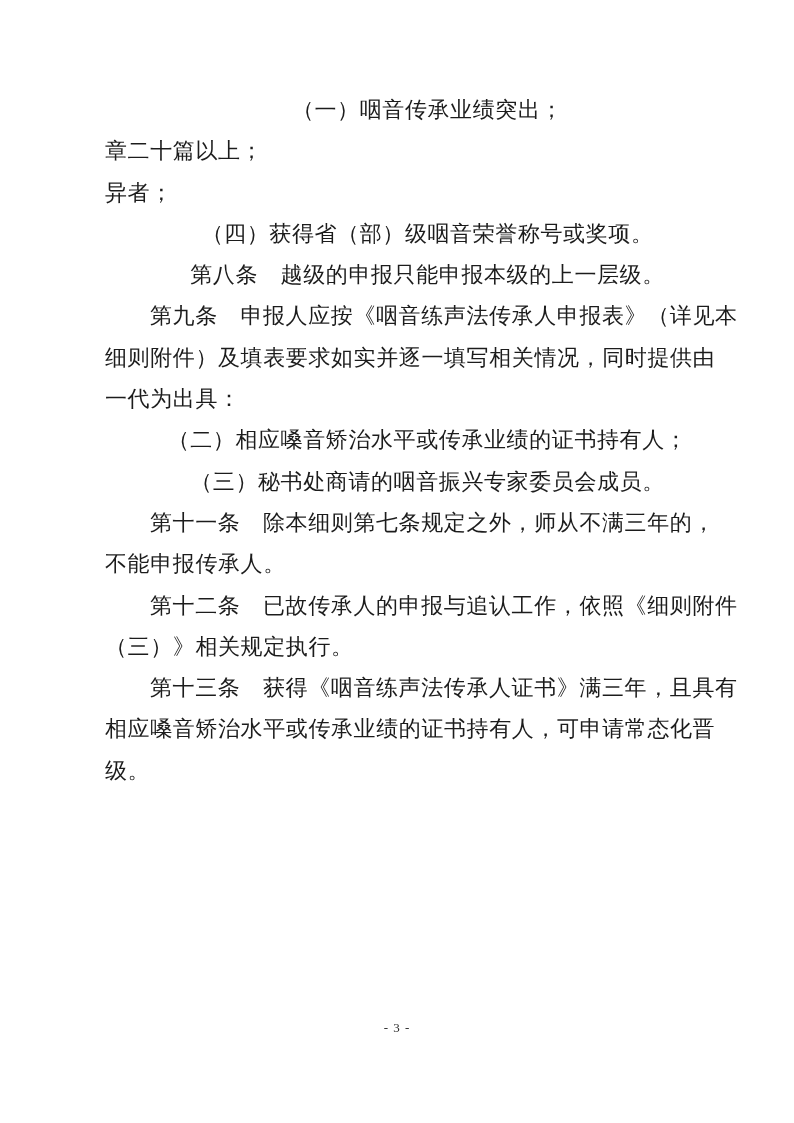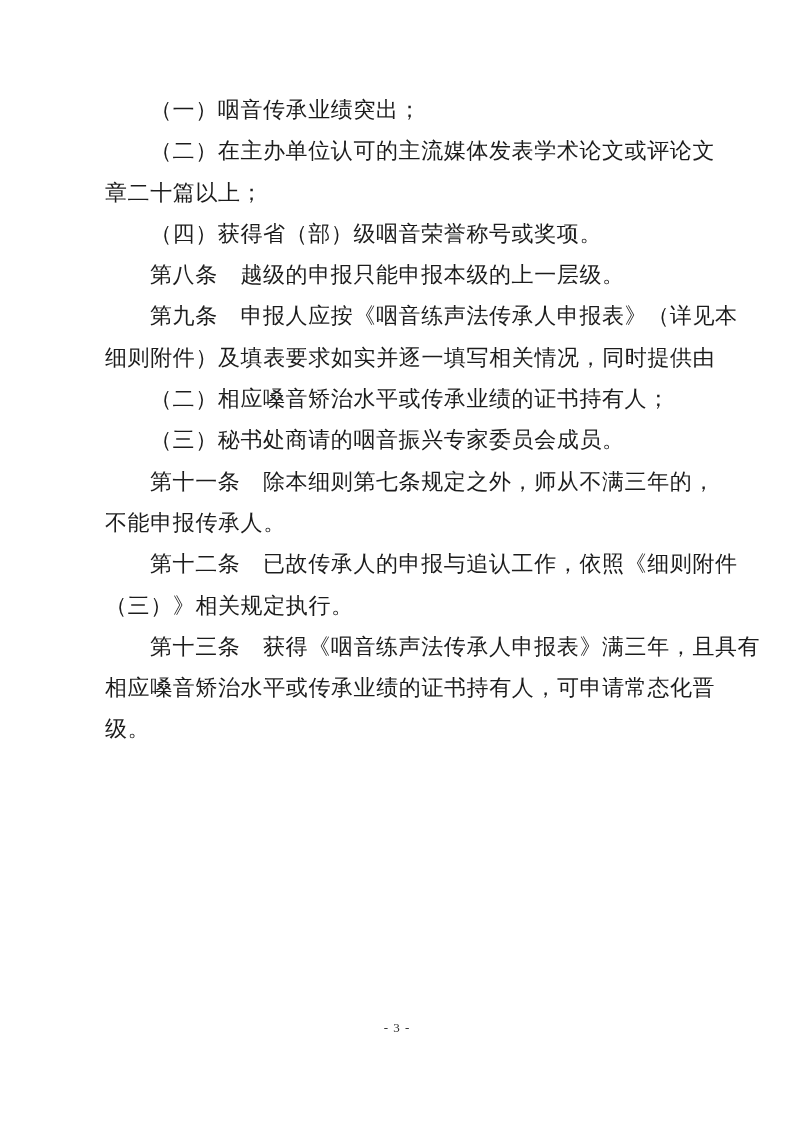--- a/index.html
+++ b/index.html
@@ -24,48 +24,50 @@
     }
     .ln {
       height: 41.3px;
       line-height: 41.3px;
       font-size: 22px;
       letter-spacing: 0.6px;
       white-space: nowrap;
     }
     .ind {
       text-indent: 45px;
+      text-align: center;
     }
     .page-number {
       position: absolute;
       top: 1020px;
       left: 0;
       width: 100%;
       text-align: center;
       font-size: 13px;
       letter-spacing: 1px;
       color: #2a2a2a;
     }
   </style>
 </head>
 <body>
 
 <div class="page">
   <div class="content">
     <div class="ln ind">（一）咽音传承业绩突出；</div>
-    <div class="ln ind">（二）在主办单位认可的主流媒体发表学术论文或评论文</div>
     <div class="ln">章二十篇以上；</div>
+    <div class="ln">异者；</div>
     <div class="ln ind">（四）获得省（部）级咽音荣誉称号或奖项。</div>
     <div class="ln ind">第八条　越级的申报只能申报本级的上一层级。</div>
     <div class="ln ind">第九条　申报人应按《咽音练声法传承人申报表》（详见本</div>
     <div class="ln">细则附件）及填表要求如实并逐一填写相关情况，同时提供由</div>
+    <div class="ln">一代为出具：</div>
     <div class="ln ind">（二）相应嗓音矫治水平或传承业绩的证书持有人；</div>
     <div class="ln ind">（三）秘书处商请的咽音振兴专家委员会成员。</div>
     <div class="ln ind">第十一条　除本细则第七条规定之外，师从不满三年的，</div>
     <div class="ln">不能申报传承人。</div>
     <div class="ln ind">第十二条　已故传承人的申报与追认工作，依照《细则附件</div>
     <div class="ln">（三）》相关规定执行。</div>
-    <div class="ln ind">第十三条　获得《咽音练声法传承人申报表》满三年，且具有</div>
+    <div class="ln ind">第十三条　获得《咽音练声法传承人证书》满三年，且具有</div>
     <div class="ln">相应嗓音矫治水平或传承业绩的证书持有人，可申请常态化晋</div>
     <div class="ln">级。</div>
   </div>
   <div class="page-number">- 3 -</div>
 </div>
 
 </body></html>

